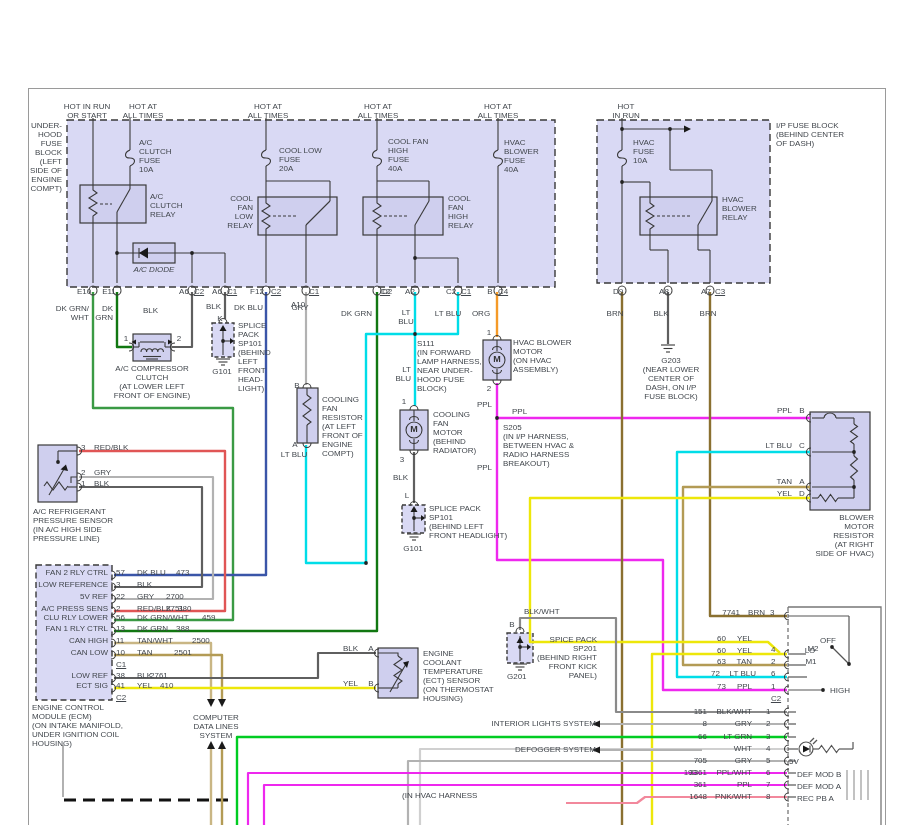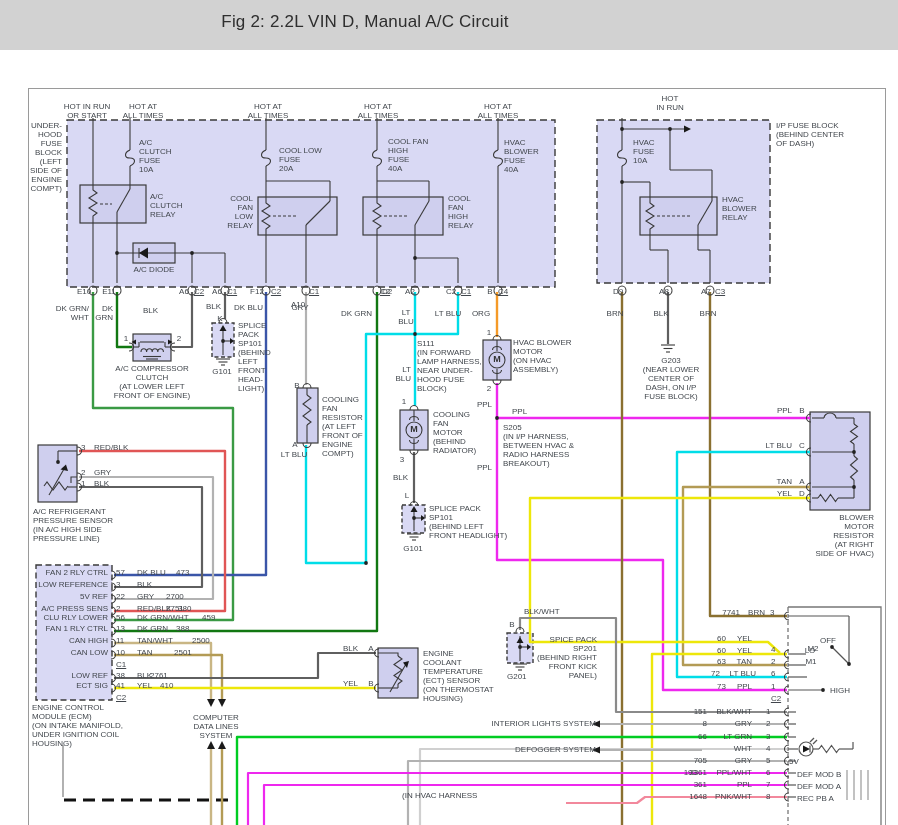--- a/index.html
+++ b/index.html
@@ -14,23 +14,20 @@
   .lab{position:absolute;font-size:8px;line-height:9px;color:#41464c;white-space:pre;z-index:5;}
   .ac{transform:translateX(-50%);text-align:center;}
   .ar{transform:translateX(-100%);text-align:right;}
   .u{text-decoration:underline;}
   .m{font-size:9px;font-weight:bold;color:#333;}
 </style>
 </head>
 <body>
 
 <div id="stage">
-  <div id="titlebar">
-    <div id="titletext">Fig 2: 2.2L VIN D, Manual A/C Circuit</div>
-  </div>
   <div id="border"></div>
 
   <svg id="wires" width="898" height="825" viewBox="0 0 898 825">
 
     <g stroke="#3a3a3a" stroke-width="1.4" fill="#d9d9f4">
       <rect x="67" y="120" width="488" height="167" stroke-dasharray="7 4"></rect>
       <rect x="597" y="120" width="173" height="163" stroke-dasharray="7 4"></rect>
       <rect x="36" y="565" width="76" height="135" stroke-dasharray="6 3.5"></rect>
       <rect x="212" y="323" width="22" height="34" stroke-dasharray="4 2.5"></rect>
       <rect x="402" y="505" width="23" height="28" stroke-dasharray="4 2.5"></rect>
@@ -384,21 +381,21 @@
       <span class="lab ac" style="left: 87px; top: 102px;">HOT IN RUN
 OR START</span>
       <span class="lab ac" style="left: 143px; top: 102px;">HOT AT
 ALL TIMES</span>
       <span class="lab ac" style="left: 268px; top: 102px;">HOT AT
 ALL TIMES</span>
       <span class="lab ac" style="left: 378px; top: 102px;">HOT AT
 ALL TIMES</span>
       <span class="lab ac" style="left: 498px; top: 102px;">HOT AT
 ALL TIMES</span>
-      <span class="lab ac" style="left: 626px; top: 94px; margin-left: 44px;">HOT
+      <span class="lab ac" style="left: 626px; top: 102px;">HOT
 IN RUN</span>
       <span class="lab ar" style="left: 62px; top: 121px;">UNDER-
 HOOD
 FUSE
 BLOCK
 (LEFT
 SIDE OF
 ENGINE
 COMPT)</span>
       <span class="lab" style="left: 776px; top: 121px;">I/P FUSE BLOCK
@@ -429,21 +426,21 @@
 FAN
 LOW
 RELAY</span>
       <span class="lab" style="left: 448px; top: 194px;">COOL
 FAN
 HIGH
 RELAY</span>
       <span class="lab" style="left: 722px; top: 195px;">HVAC
 BLOWER
 RELAY</span>
-      <span class="lab ac" style="left: 154px; top: 265px;">A/C DIODE</span>
+      <span class="lab ac" style="left: 154px; top: 265px; font-style: italic;">A/C DIODE</span>
       <span class="lab ac" style="left: 84px; top: 287px;">E10</span>
       <span class="lab ac" style="left: 109px; top: 287px;">E11</span>
       <span class="lab ac" style="left: 184px; top: 287px;">A6</span>
       <span class="lab ac u" style="left: 199px; top: 287px;">C2</span>
       <span class="lab ac" style="left: 217px; top: 287px;">A6</span>
       <span class="lab ac u" style="left: 232px; top: 287px;">C1</span>
       <span class="lab ac" style="left: 257px; top: 287px;">F12</span>
       <span class="lab ac u" style="left: 276px; top: 287px;">C2</span>
       <span class="lab ac" style="left: 298px; top: 300px;">A10</span>
       <span class="lab ac u" style="left: 314px; top: 287px;">C1</span>

